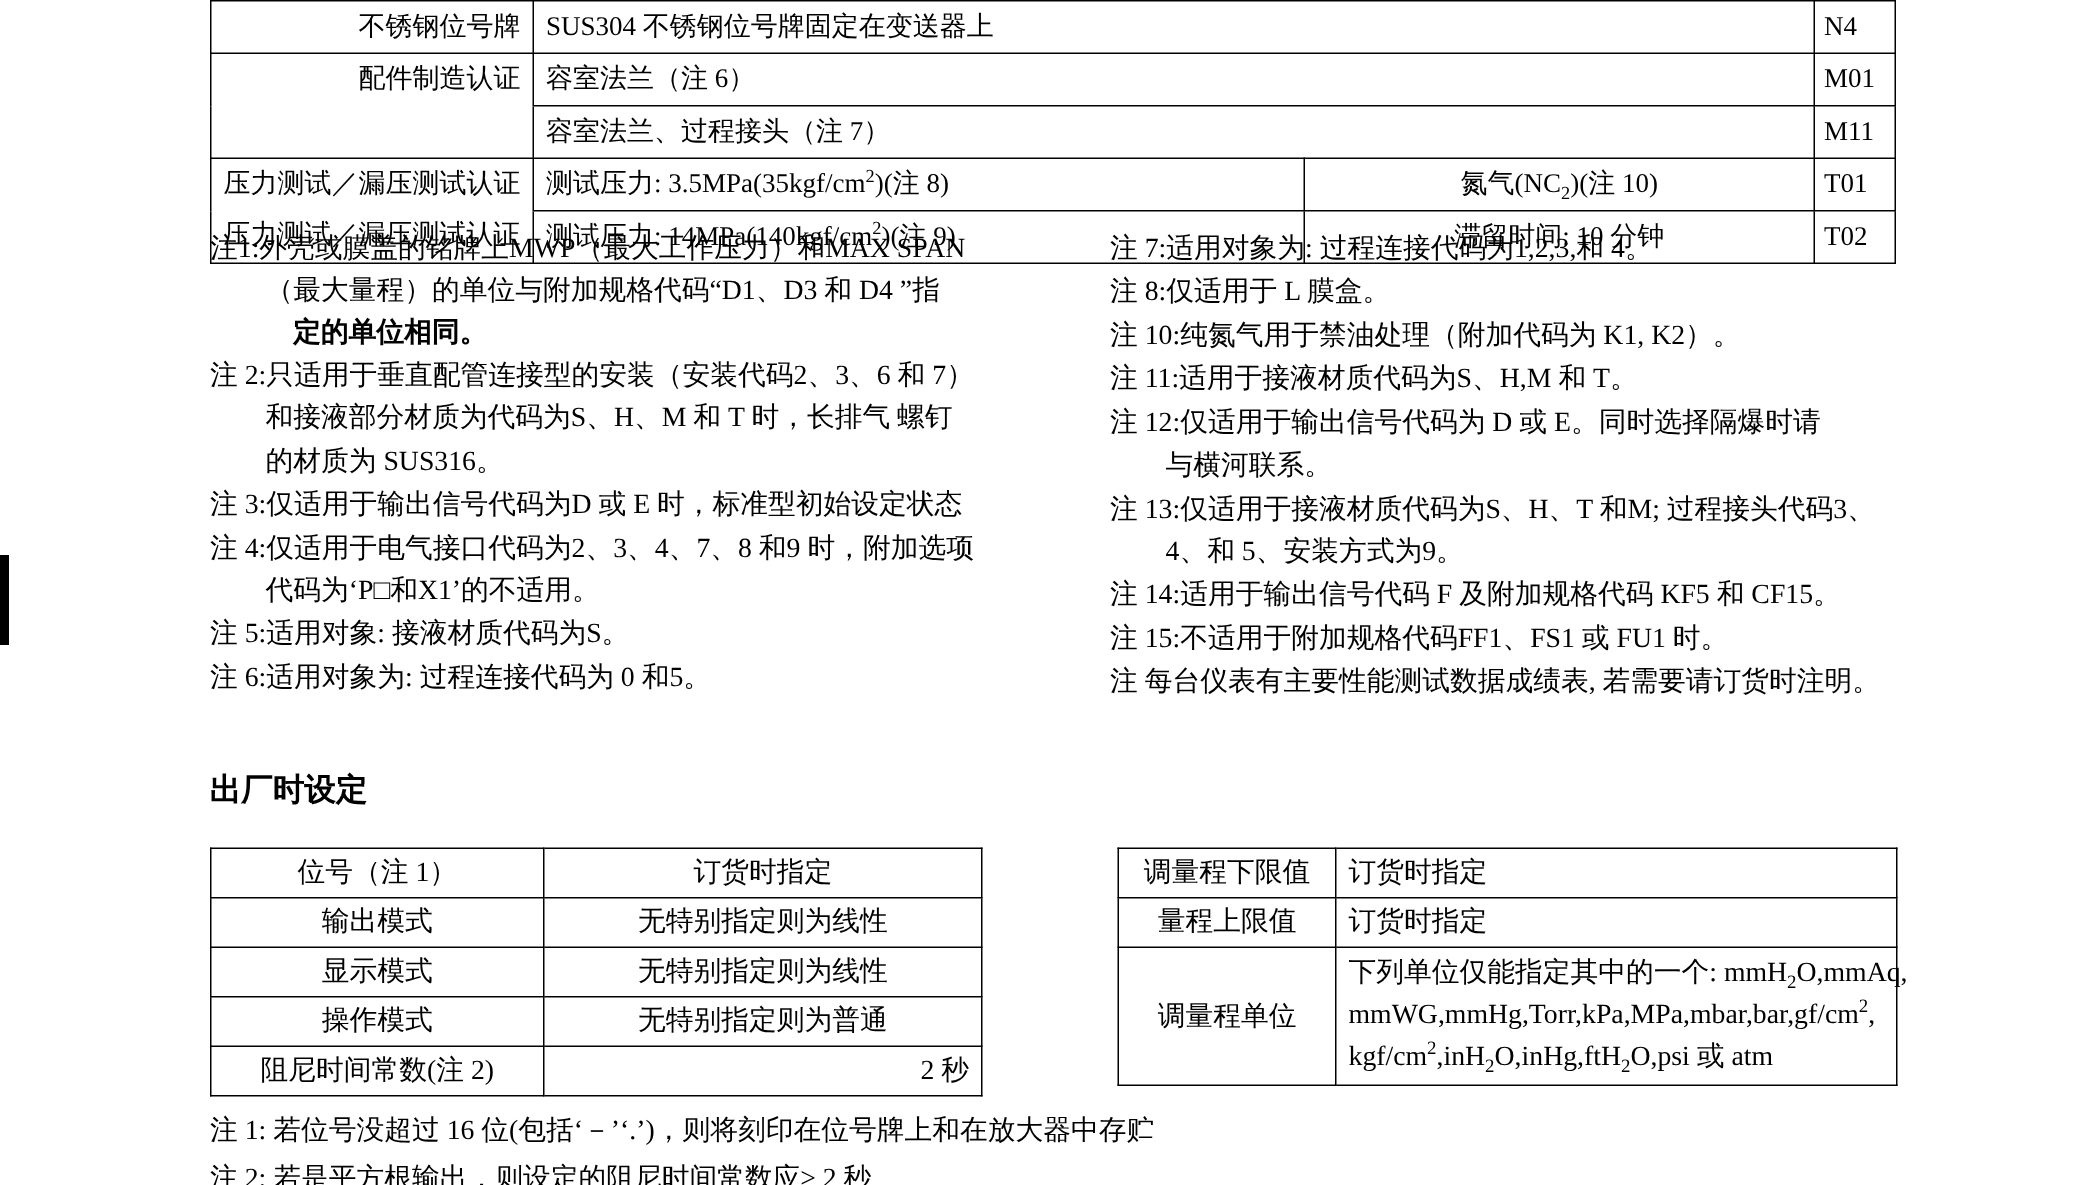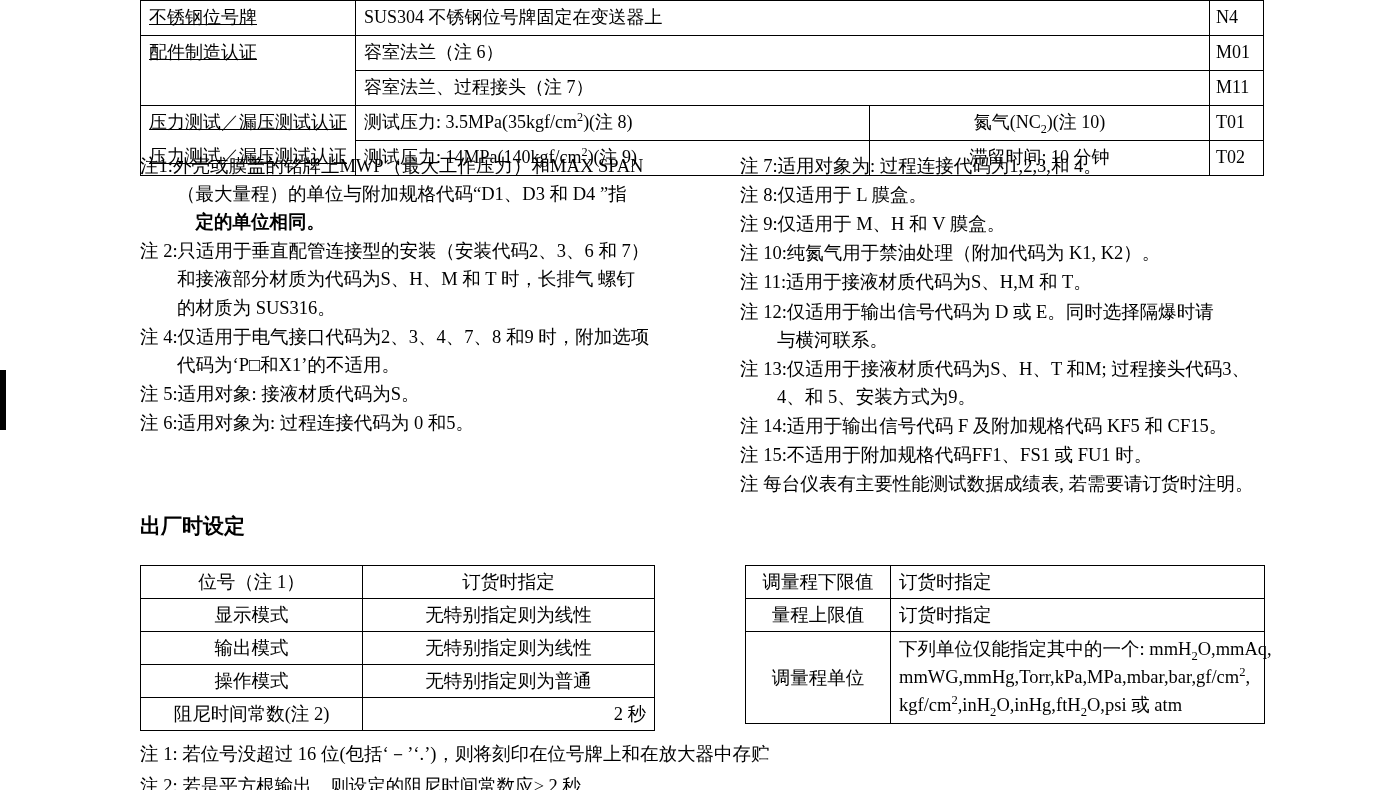--- a/index.html
+++ b/index.html
@@ -37,23 +37,22 @@
     vertical-align: middle;
     line-height: 1.15;
     height: 26px;
   }
   .spec-table td.code {
     text-align: left;
     width: 54px;
     padding-left: 6px;
   }
   .spec-table td.label {
-    text-align: left;
+    text-align: right;
     width: 215px;
-    text-decoration: underline;
   }
   .spec-table td.value {
     text-align: left;
   }
   .spec-table td.gas {
     text-align: center;
     width: 340px;
   }
   .spec-table td.nbt {
     border-top: none;
@@ -217,20 +216,21 @@
       <span>注1:外壳或膜盖的铭牌上MWP（最大工作压力）和MAX SPAN</span>
       <span class="cont">（最大量程）的单位与附加规格代码“D1、D3 和 D4 ”指</span>
       <span class="cont2">定的单位相同。</span>
     </span>
     <span class="note">
       <span>注 2:只适用于垂直配管连接型的安装（安装代码2、3、6 和 7）</span>
       <span class="cont">和接液部分材质为代码为S、H、M 和 T 时，长排气 螺钉</span>
       <span class="cont">的材质为 SUS316。</span>
     </span>
     <span class="note">
+      <span>注 3:仅适用于输出信号代码为D 或 E 时，标准型初始设定状态</span>
     </span>
     <span class="note">
       <span>注 4:仅适用于电气接口代码为2、3、4、7、8 和9 时，附加选项</span>
       <span class="cont">代码为‘P□和X1’的不适用。</span>
     </span>
     <span class="note">
       <span>注 5:适用对象:  接液材质代码为S。</span>
     </span>
     <span class="note">
       <span>注 6:适用对象为:  过程连接代码为 0 和5。</span>
@@ -238,23 +238,20 @@
   </div>
 
   <div class="notes notes-right">
     <span class="note">
       <span>注 7:适用对象为:  过程连接代码为1,2,3,和 4。</span>
     </span>
     <span class="note">
       <span>注 8:仅适用于 L 膜盒。</span>
     </span>
     <span class="note">
-      <span>注 9:仅适用于 M、H 和 V 膜盒。</span>
-    </span>
-    <span class="note">
       <span>注 10:纯氮气用于禁油处理（附加代码为 K1, K2）。</span>
     </span>
     <span class="note">
       <span>注 11:适用于接液材质代码为S、H,M 和 T。</span>
     </span>
     <span class="note">
       <span>注 12:仅适用于输出信号代码为 D 或 E。同时选择隔爆时请</span>
       <span class="cont">与横河联系。</span>
     </span>
     <span class="note">
@@ -274,25 +271,25 @@
 
   <div class="section-heading">出厂时设定</div>
 
   <table class="fs-table fs-left">
     <tbody>
       <tr>
         <td class="k">位号（注 1）</td>
         <td class="v">订货时指定</td>
       </tr>
       <tr>
+        <td class="k">输出模式</td>
+        <td class="v">无特别指定则为线性</td>
+      </tr>
+      <tr>
         <td class="k">显示模式</td>
-        <td class="v">无特别指定则为线性</td>
-      </tr>
-      <tr>
-        <td class="k">输出模式</td>
         <td class="v">无特别指定则为线性</td>
       </tr>
       <tr>
         <td class="k">操作模式</td>
         <td class="v">无特别指定则为普通</td>
       </tr>
       <tr>
         <td class="k">阻尼时间常数(注 2)</td>
         <td class="v-left">2 秒</td>
       </tr>

